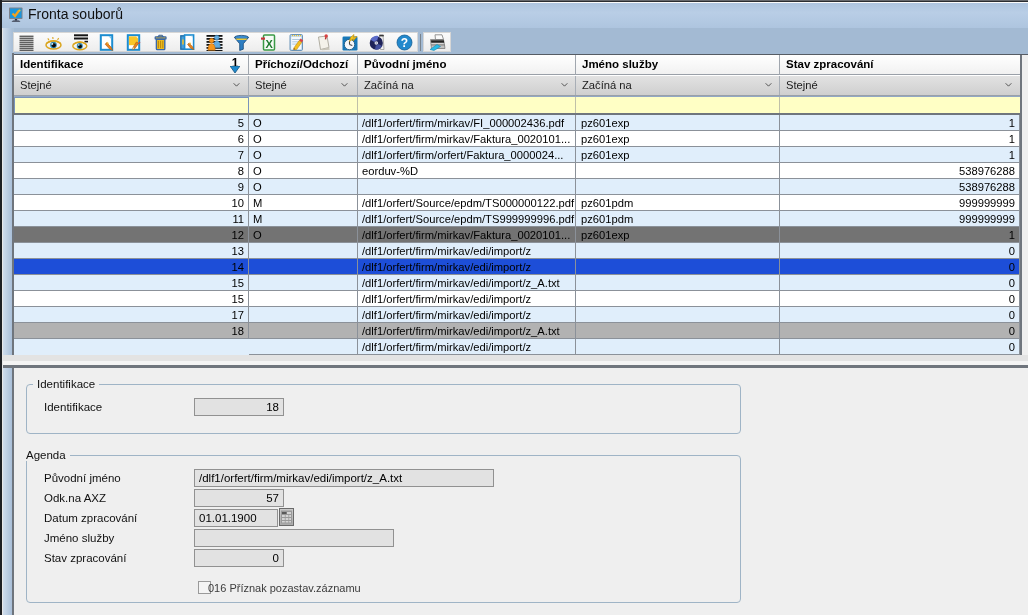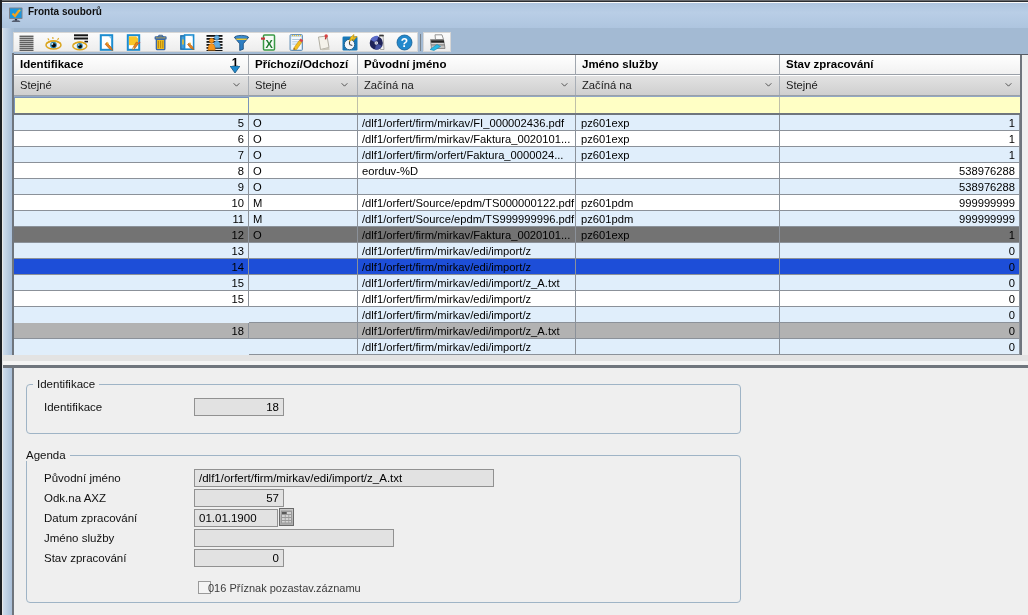--- a/index.html
+++ b/index.html
@@ -6,21 +6,21 @@
 html,body { width:1028px; height:615px; overflow:hidden; }
 body { font-family:"Liberation Sans",sans-serif; position:relative; background:#efefef; }
 .abs { position:absolute; }
 
 
 #titlebar { left:0; top:0; width:1028px; height:28px;
   background:linear-gradient(#aac1dc,#b9cee6 45%,#aec5df); }
 #tb1 { left:0; top:0; width:1028px; height:1px; background:#66686c; }
 #tb2 { left:0; top:1px; width:1028px; height:1px; background:#2a2c30; }
 #tb3 { left:0; top:2px; width:1028px; height:1px; background:#fafafa; }
-#titletext { left:28px; top:6px; font-size:10px; color:#101010;font-weight:bold; }
+#titletext { left:28px; top:6px; font-size:14px; color:#101010; }
 #toolband { left:0; top:28px; width:1028px; height:27px; background:#a3bad3; }
 #leftstrip { left:0; top:28px; width:14px; height:587px; background:#a9bfd6; }
 #leftgrad { left:3px; top:28px; width:9px; height:587px;
   background:linear-gradient(90deg,#cfdded,#a9bfd8); }
 #leftedge { left:0; top:0; width:2px; height:615px; background:#1e2024; }
 #leftedge2 { left:2px; top:28px; width:1.2px; height:587px; background:#e8e8e8; }
 
 
 #tstrip1 { left:13px; top:32px; width:405px; height:20px;
   background:linear-gradient(#fbfbfb,#ededed); border:1px solid #d6d6d6; }
@@ -367,20 +367,21 @@
     <div class="dc dc5">0</div>
   </div>
 <div class="drow" style="top:291px;background:#ffffff">
     <div class="dc dc1">15</div>
     <div class="dc dc2"></div>
     <div class="dc dc3">/dlf1/orfert/firm/mirkav/edi/import/z</div>
     <div class="dc dc4"></div>
     <div class="dc dc5">0</div>
   </div>
 <div class="drow" style="top:307px;background:#e0eefb">
+    <div class="dc dc1">17</div>
     <div class="dc dc2"></div>
     <div class="dc dc3">/dlf1/orfert/firm/mirkav/edi/import/z</div>
     <div class="dc dc4"></div>
     <div class="dc dc5">0</div>
   </div>
 <div class="drow" style="top:323px;background:#b2b2b2">
     <div class="dc dc1">18</div>
     <div class="dc dc2"></div>
     <div class="dc dc3">/dlf1/orfert/firm/mirkav/edi/import/z_A.txt</div>
     <div class="dc dc4"></div>

